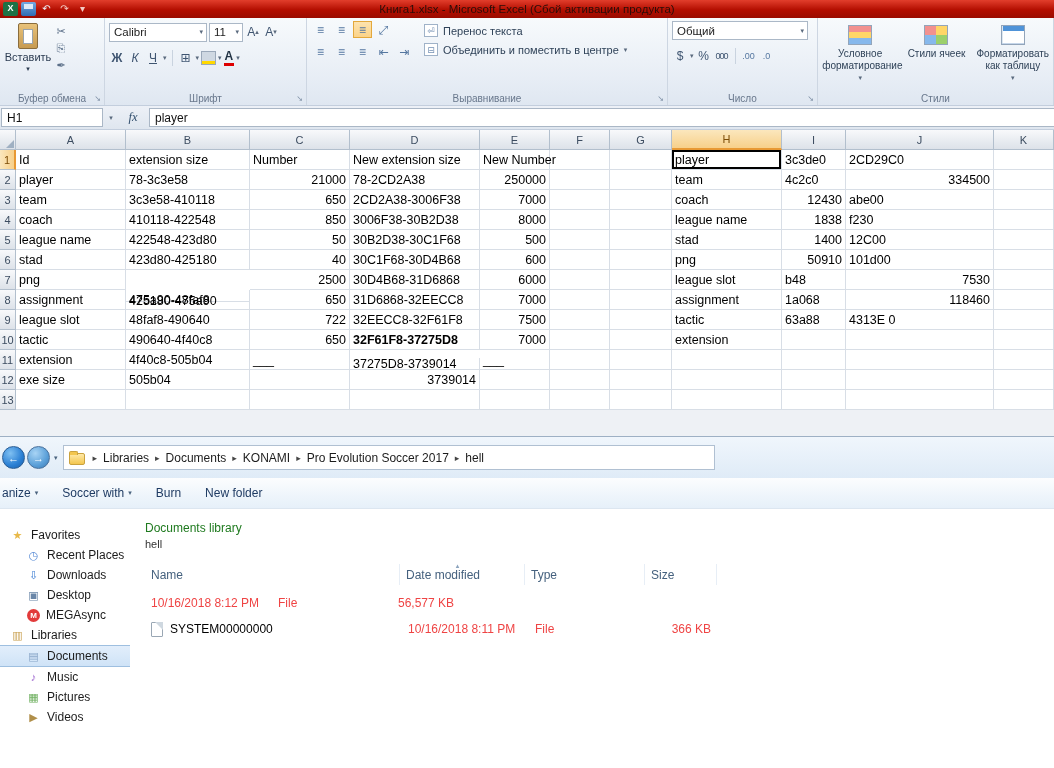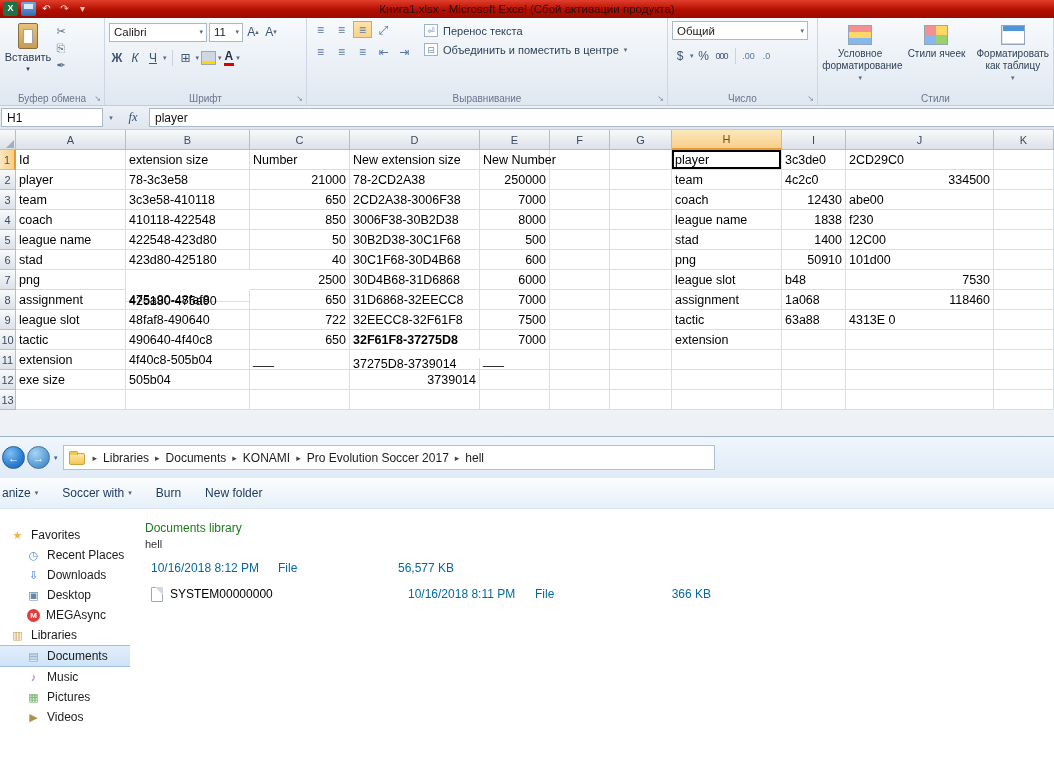--- a/index.html
+++ b/index.html
@@ -127,21 +127,21 @@
   .libtitle { margin-top: 12px; font-size: 12px; color: #1f7a1f; }
   .libsub { margin-top: 3px; font-size: 11px; color: #333; }
   .fcols { display: flex; margin-top: 14px; height: 21px; align-items: center; font-size: 12px; }
   .fcol { position: relative; padding-left: 6px; border-right: 1px solid #e7eef6; height: 100%; display: flex; align-items: center; color: #45617e; }
   .c-name { width: 255px; } .c-date { width: 125px; } .c-type { width: 120px; } .c-size { width: 72px; }
   .sortarr { position: absolute; top: -2px; left: 45%; font-size: 7px; color: #8ba3bd; }
   #files { margin-top: 7px; }
   .frow { display: flex; align-items: center; height: 22px; font-size: 12px; }
   .fcell { padding-left: 6px; display: flex; align-items: center; overflow: hidden; white-space: nowrap; }
   .fcell.right { justify-content: flex-end; padding-right: 12px; }
-  .dim2 { color: #0369a1; }
+  .dim2 { color: #ef4444; }
   .ficon { width: 12px; height: 15px; background: #fff; border: 1px solid #9aa7b4; border-radius: 1px; margin-right: 7px; position: relative; flex: none; }
   .ficon::after { content: ""; position: absolute; top: -1px; right: -1px; border-style: solid; border-width: 4px; border-color: #cfd8e0 #cfd8e0 transparent transparent; }
 </style>
 </head>
 <body>
 
 <div class="screen">
 
   <div>
     <div class="titlebar">
@@ -568,20 +568,35 @@
             <span>Pictures</span>
           </div>
           <div class="side-item">
             <span class="sic sic-videos">▶</span>
             <span>Videos</span>
           </div>
         </div>
       <div class="emain">
         <div class="libtitle">Documents library</div>
         <div class="libsub">hell</div>
+        <div class="fcols" id="fcols">
+            <div class="fcol c-name">
+              <span>Name</span>
+            </div>
+            <div class="fcol c-date">
+              <span class="sortarr">▴</span>
+              <span>Date modified</span>
+            </div>
+            <div class="fcol c-type">
+              <span>Type</span>
+            </div>
+            <div class="fcol c-size">
+              <span>Size</span>
+            </div>
+          </div>
         <div id="files">
             <div class="frow">
               <div class="fcell c-date dim2">10/16/2018 8:12 PM</div>
               <div class="fcell c-type dim2">File</div>
               <div class="fcell c-size dim2 right">56,577 KB</div>
             </div>
             <div class="frow">
               <div class="fcell c-name">
                 <span class="ficon"></span>
                 <span>SYSTEM00000000</span>

